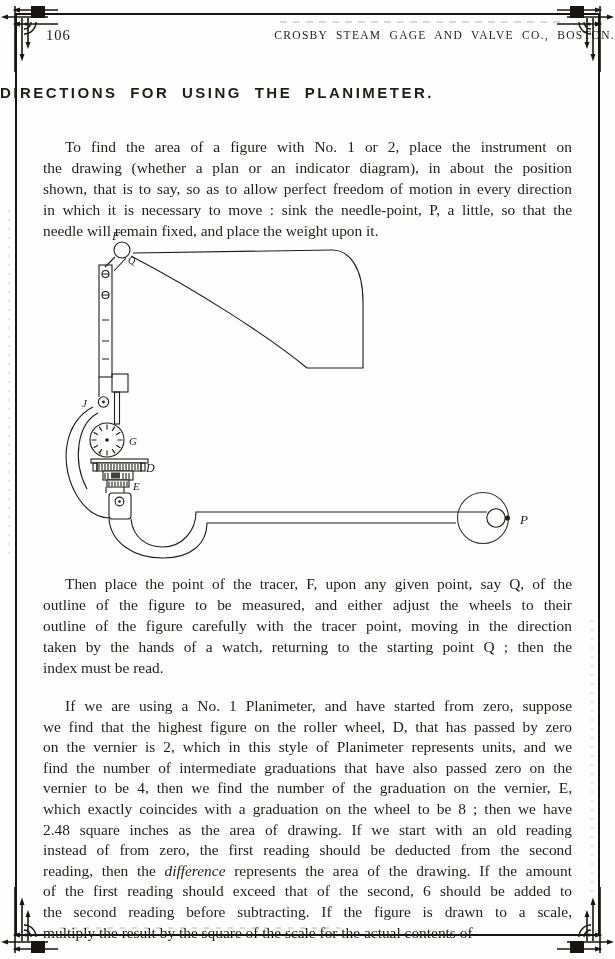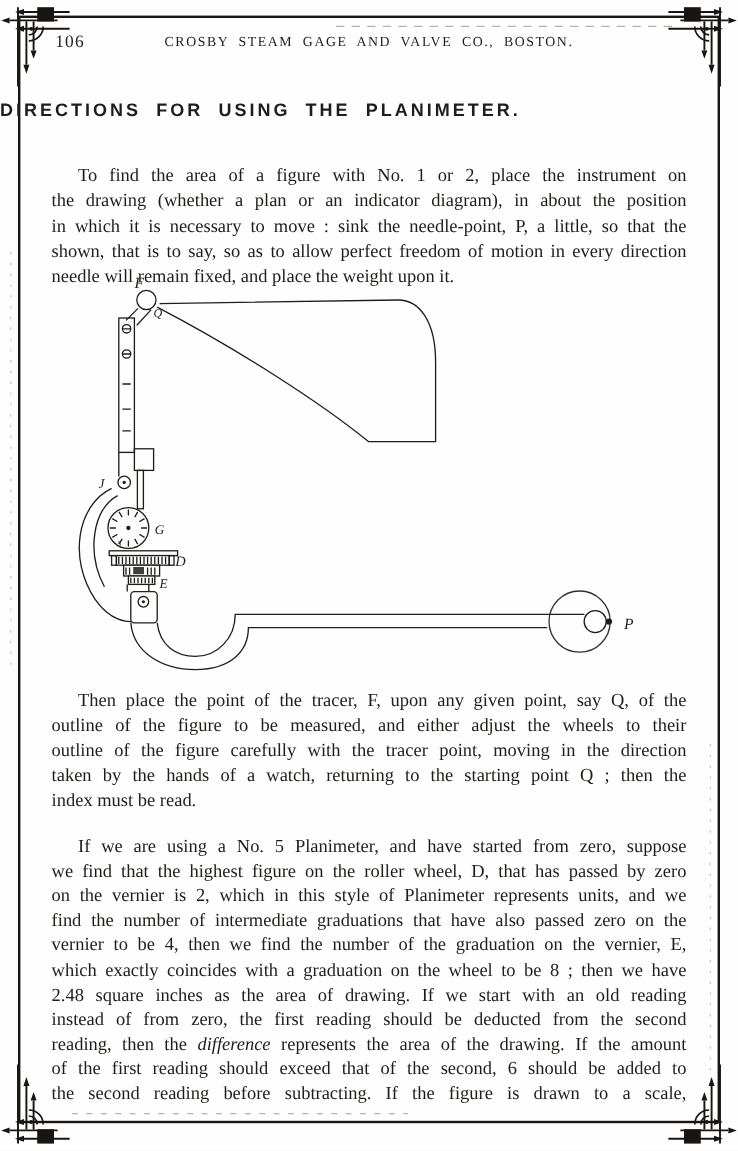--- a/index.html
+++ b/index.html
@@ -3,21 +3,21 @@
 <meta charset="utf-8">
 <style>
   html,body{margin:0;padding:0;background:#f2f1ee;}
   .page{
     position:relative;width:615px;height:959px;margin:0 auto;
     background:#fefefe;color:#201d19;overflow:hidden;
     font-family:"Liberation Serif",serif;
   }
   .pageno{position:absolute;left:46px;top:27px;font-size:14.5px;letter-spacing:1px;}
   .runhead{
-    position:absolute;left:0;top:29px;width:615px;text-align:center;
+    position:absolute;left:0;top:29px;width:615px;text-align:right;
     font-size:11.5px;letter-spacing:1.3px;word-spacing:4px;
   }
   .title{
     position:absolute;left:0;top:84px;width:615px;text-align:left;
     font-family:"Liberation Sans",sans-serif;font-weight:bold;
     font-size:15px;letter-spacing:2.5px;word-spacing:6px;
   }
   .para{position:absolute;left:43px;width:529px;font-size:15.4px;line-height:21px;margin-top:20px;}
   .p1{top:116px;}
   .p2{top:553px;}
@@ -55,22 +55,22 @@
     <use href="#corner" transform="translate(615,959) scale(-1,-1)"></use>
   </svg>
 
   <div class="pageno">106</div>
   <div class="runhead">CROSBY STEAM GAGE AND VALVE CO., BOSTON.</div>
   <div class="title">DIRECTIONS FOR USING THE PLANIMETER.</div>
 
   <div class="para p1">
       <div class="line first">To find the area of a figure with No. 1 or 2, place the instrument on</div>
       <div class="line">the drawing (whether a plan or an indicator diagram), in about the position</div>
+      <div class="line">shown, that is to say, so as to allow perfect freedom of motion in every direction</div>
       <div class="line">in which it is necessary to move : sink the needle-point, P, a little, so that the</div>
-      <div class="line">shown, that is to say, so as to allow perfect freedom of motion in every direction</div>
       <div class="line last">needle will remain fixed, and place the weight upon it.</div>
     </div>
 
   <svg class="figure" width="500" height="335" viewBox="55 225 500 335">
 
     <path class="ink" d="M 133 253 L 332 250 C 349 250 363 267 363 302 L 363 368 L 307 368
                          C 268 336 198 291 131 256"></path>
 
     <g>
       <path class="ink" d="M 93 407 C 64 421 57 466 79 499 C 88 512 99 518 110 518"></path>
@@ -154,26 +154,27 @@
   </svg>
 
   <div class="para p2">
       <div class="line first">Then place the point of the tracer, F, upon any given point, say Q, of the</div>
       <div class="line">outline of the figure to be measured, and either adjust the wheels to their</div>
       <div class="line">outline of the figure carefully with the tracer point, moving in the direction</div>
       <div class="line">taken by the hands of a watch, returning to the starting point Q ; then the</div>
       <div class="line last">index must be read.</div>
     </div>
   <div class="para p3">
-      <div class="line first">If we are using a No. 5 Planimeter, and have started from zero, suppose</div>
+      <div class="line first">If we are using a No. 1 Planimeter, and have started from zero, suppose</div>
       <div class="line">we find that the highest figure on the roller wheel, D, that has passed by zero</div>
       <div class="line">on the vernier is 2, which in this style of Planimeter represents units, and we</div>
       <div class="line">find the number of intermediate graduations that have also passed zero on the</div>
       <div class="line">vernier to be 4, then we find the number of the graduation on the vernier, E,</div>
       <div class="line">which exactly coincides with a graduation on the wheel to be 8 ; then we have</div>
       <div class="line">2.48 square inches as the area of drawing.  If we start with an old reading</div>
       <div class="line">instead of from zero, the first reading should be deducted from the second</div>
       <div class="line"><span>reading, then the </span><span class="it">difference</span><span> represents the area of the drawing.  If the amount</span></div>
       <div class="line">of the first reading should exceed that of the second, 6 should be added to</div>
       <div class="line">the second reading before subtracting.  If the figure is drawn to a scale,</div>
+      <div class="line last">multiply the result by the square of the scale for the actual contents of</div>
     </div>
 
 </div>
 
 </body></html>

